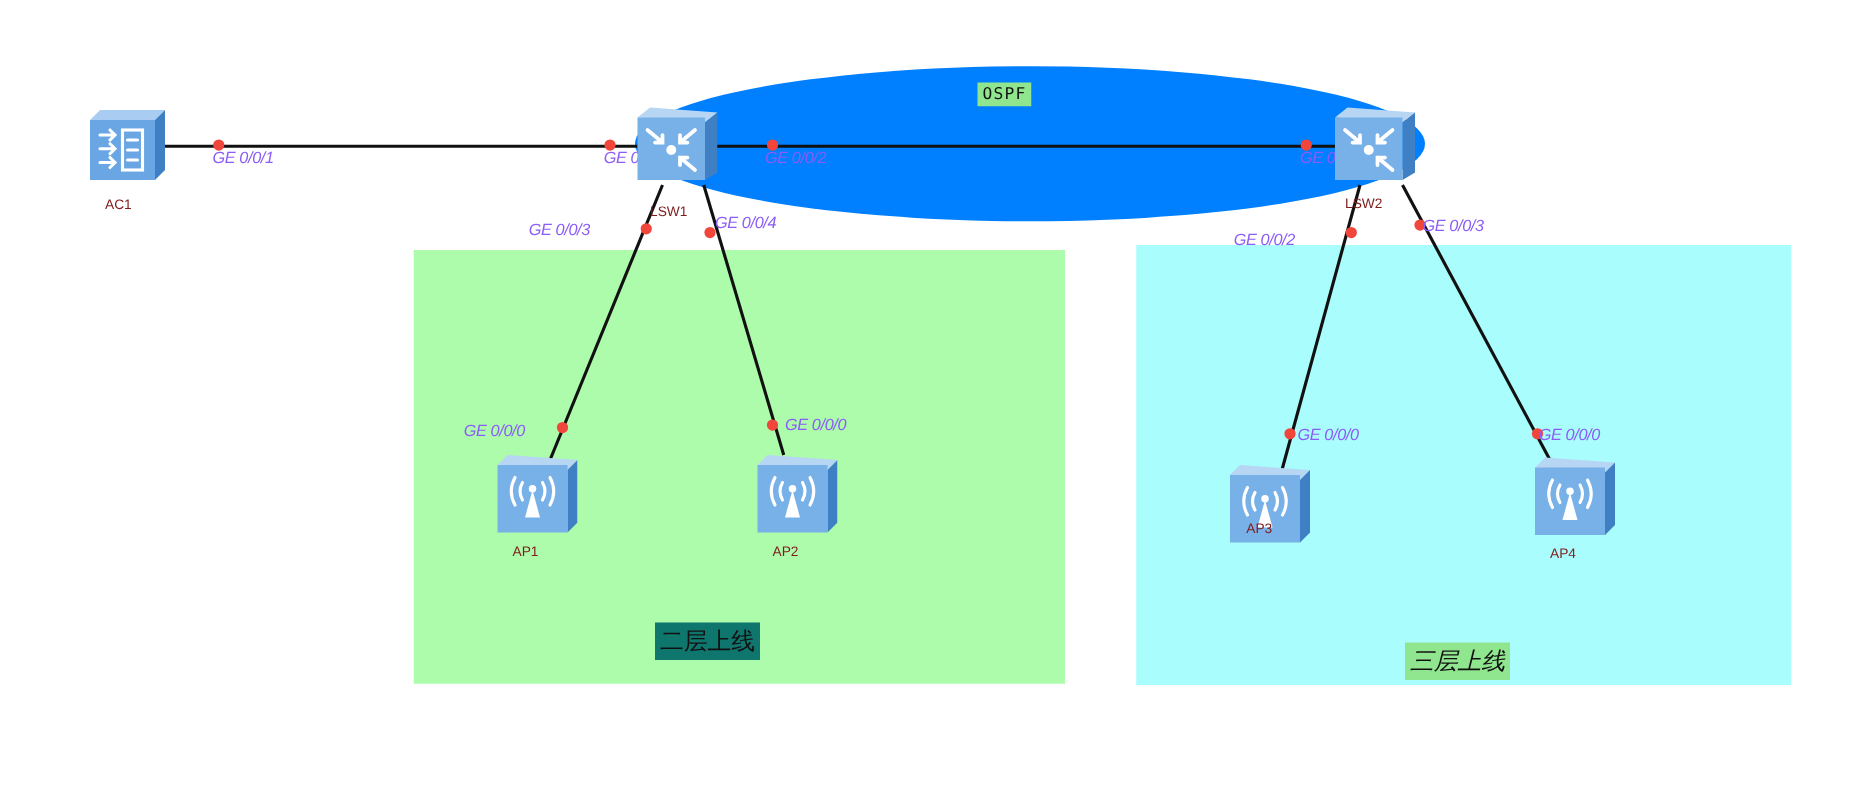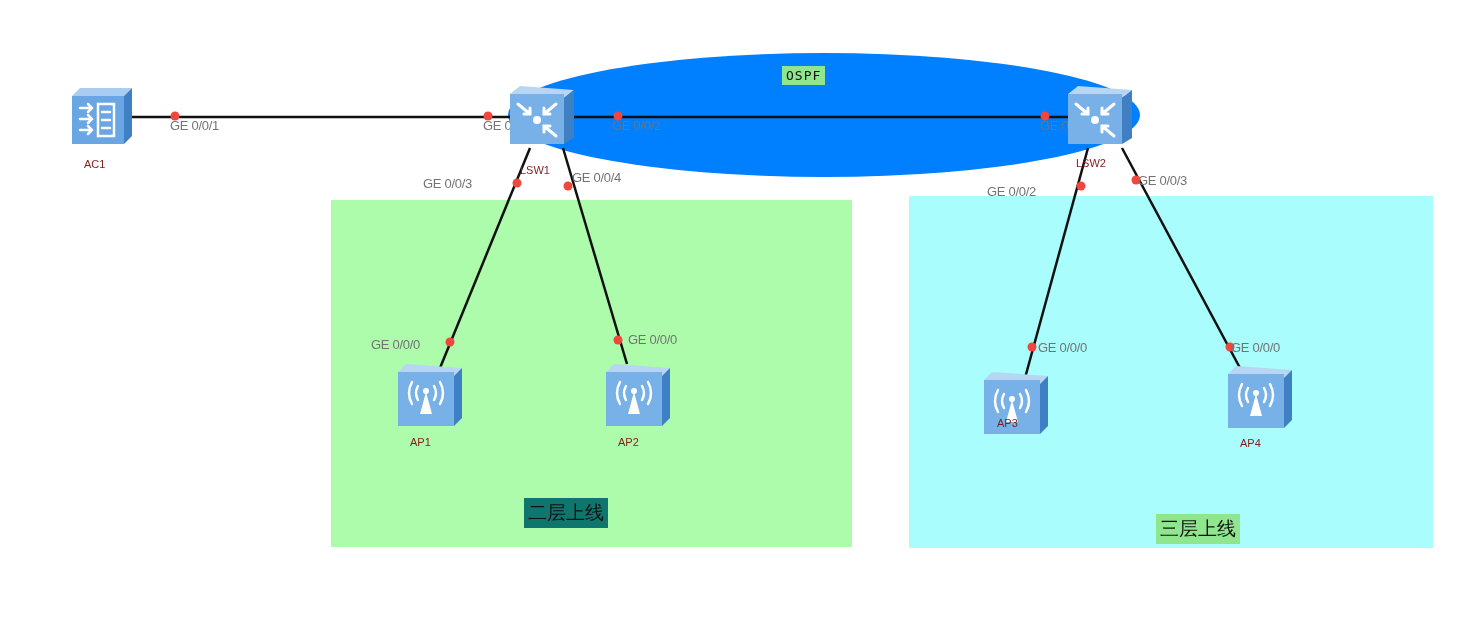--- a/index.html
+++ b/index.html
@@ -12,34 +12,34 @@
   .ellipse { position: absolute; left: 508px; top: 53px; width: 632px; height: 124px;
              border-radius: 50%; }
   .area-label { position: absolute; font-size: 19px; color: #111; padding: 2px 4px;
                 background: #8fe68f; font-family: "DejaVu Sans", sans-serif; }
   .ospf-label { position: absolute; left: 782px; top: 66px; font-size: 13px; padding: 2px 4px;
                 background: #8fe68f; color: #111; font-family: "DejaVu Sans Mono", monospace;
                 letter-spacing: 1px; }
   svg.links { position: absolute; left: 0; top: 0; }
   .device { position: absolute; width: 66px; height: 66px; }
   .dev-label { position: absolute; font-size: 11px; color: #7f1d1d; white-space: nowrap; }
-  .port-label { position: absolute; font-size: 13px; color: #737373; white-space: nowrap; letter-spacing: -0.3px; }
+  .port-label { position: absolute; font-size: 13px; color: #8b5cf6; white-space: nowrap; letter-spacing: -0.3px; font-style: italic; }
 </style>
 </head>
 <body>
 
 <div class="canvas">
 
   <div class="area area-l2" style="background: rgb(173, 252, 172);"></div>
   <div class="area area-l3" style="background: rgb(169, 253, 252);"></div>
   <div class="ellipse" style="background: rgb(0, 127, 254);"></div>
 
   <div class="ospf-label" style="background: rgb(143, 230, 143);">OSPF</div>
   <div class="area-label" style="left: 524px; top: 498px; background: #0f766e;">二层上线</div>
-  <div class="area-label" style="left: 1156px; top: 514px; background: rgb(143, 230, 143);">三层上线</div>
+  <div class="area-label" style="left: 1124px; top: 514px; background: rgb(143, 230, 143); font-style: italic;">三层上线</div>
 
   <svg class="links" width="1480" height="629">
     <line x1="130" y1="117" x2="510" y2="117" stroke-width="2.5" stroke="#111111"></line>
     <line x1="570" y1="117" x2="1068" y2="117" stroke-width="2.5" stroke="#111111"></line>
     <line x1="530" y1="148" x2="440" y2="368" stroke-width="2.5" stroke="#111111"></line>
     <line x1="563" y1="148" x2="627" y2="364" stroke-width="2.5" stroke="#111111"></line>
     <line x1="1088" y1="148" x2="1025" y2="378" stroke-width="2.5" stroke="#111111"></line>
     <line x1="1122" y1="148" x2="1240" y2="368" stroke-width="2.5" stroke="#111111"></line>
 
     <circle cx="175" cy="116" r="4.5" fill="#f0463c"></circle>

